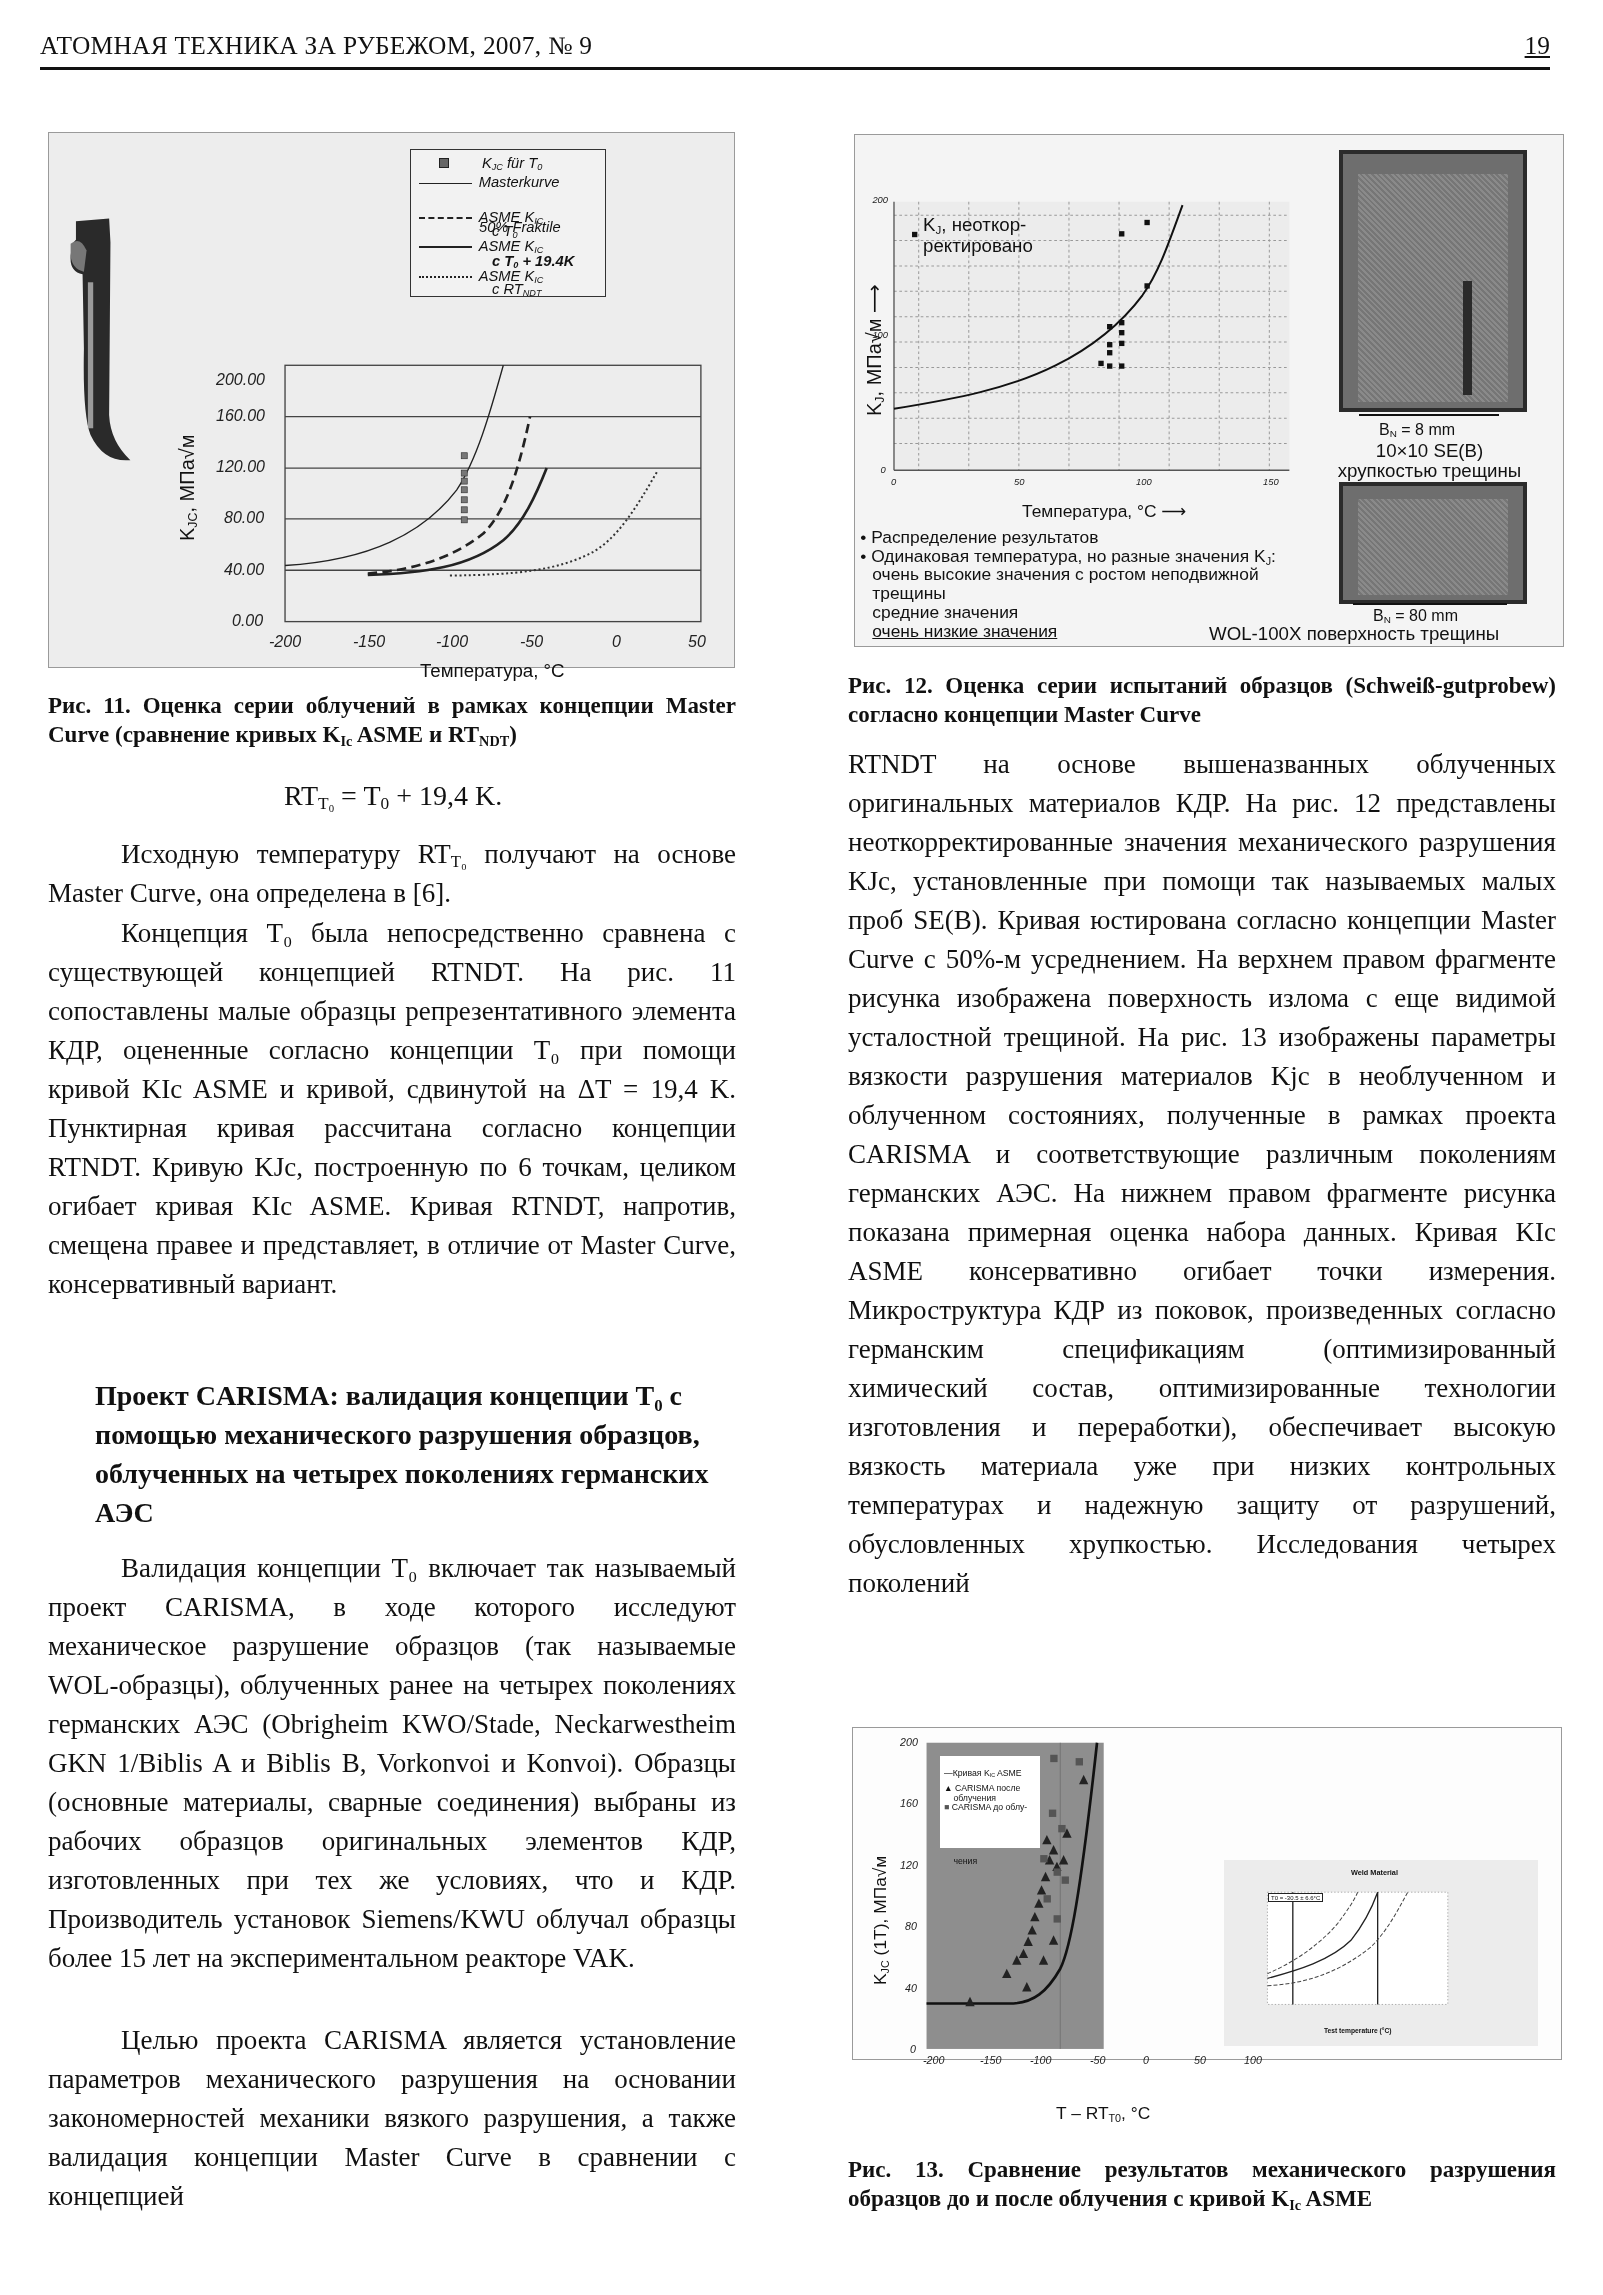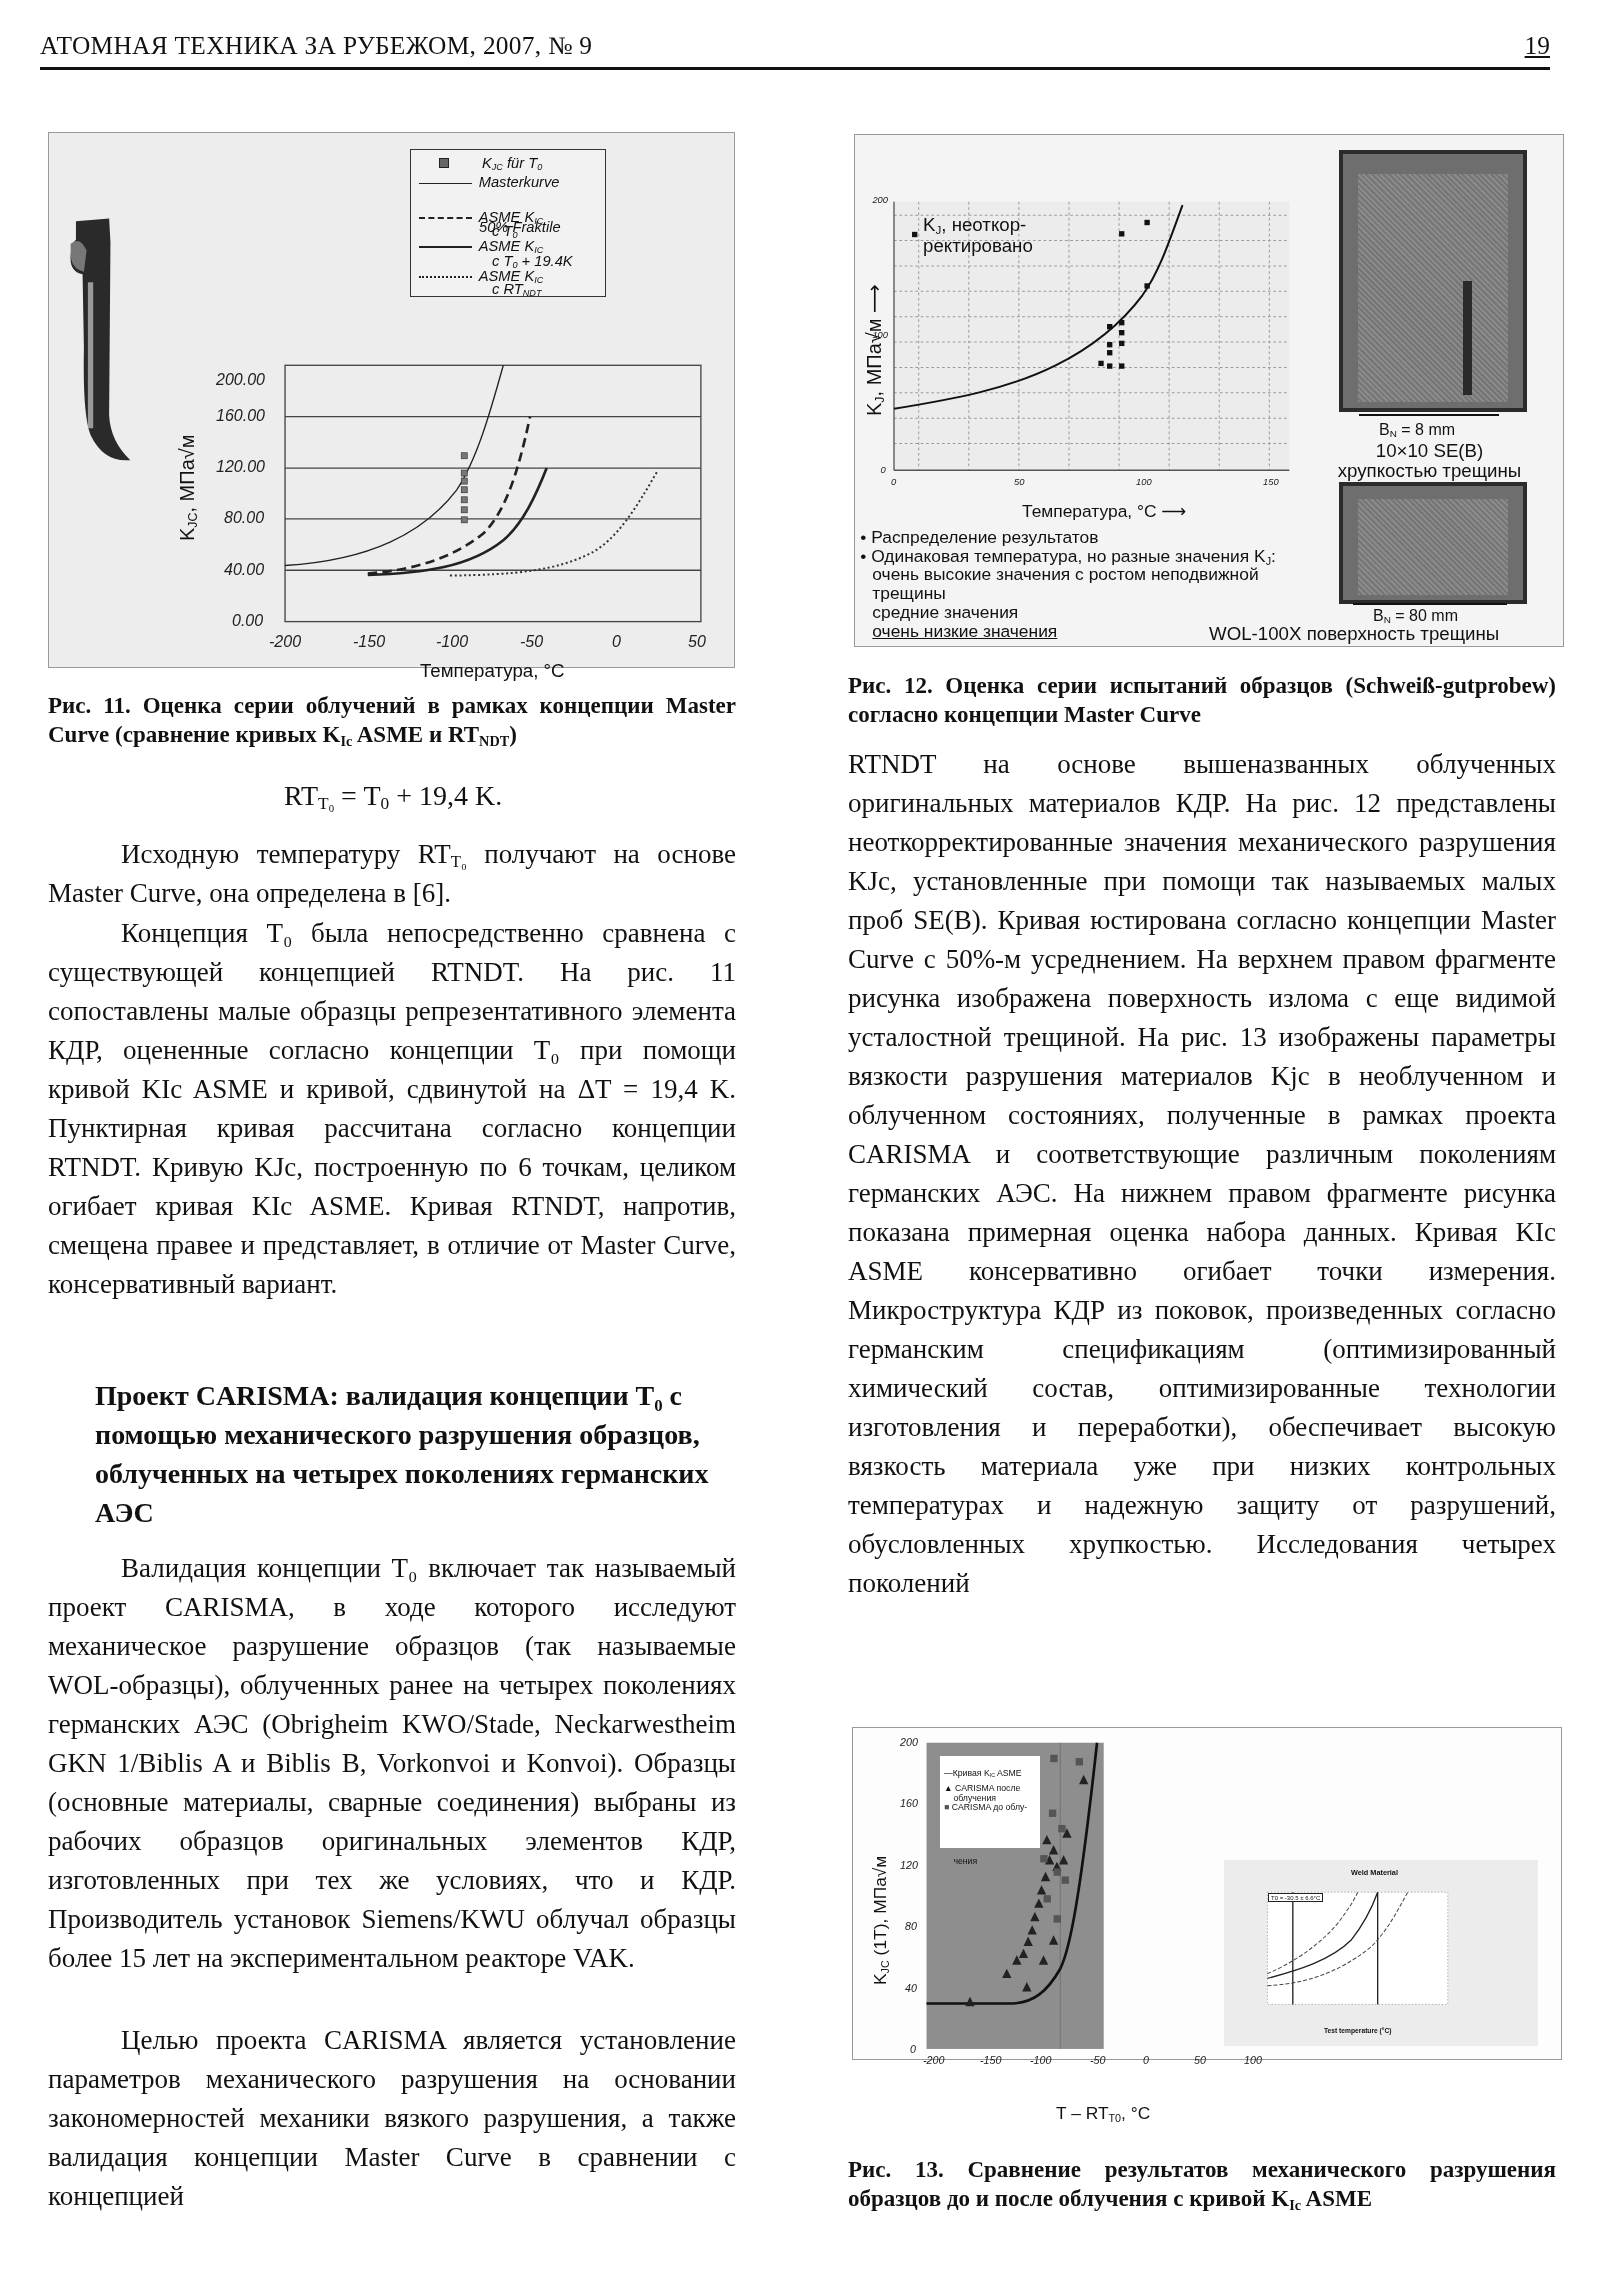--- a/index.html
+++ b/index.html
@@ -52,21 +52,21 @@
       <span style="display:inline-block;width:53px;border-top:1.3px solid #222;vertical-align:middle;margin-right:6.7px;"></span><span>Masterkurve</span>
     </div>
     <div class="row" style="top:39px;padding-left:60px;margin-top:30px;"><span>50% Fraktile</span></div>
     <div class="row" style="top:59px;">
       <span style="display:inline-block;width:53px;border-top:2px dashed #222;vertical-align:middle;margin-right:6.7px;"></span><span>ASME K</span><sub>IC</sub>
     </div>
     <div class="row" style="top:73px;padding-left:73px;"><span>c  T</span><sub>0</sub></div>
     <div class="row" style="top:88px;">
       <span style="display:inline-block;width:53px;border-top:2px solid #222;vertical-align:middle;margin-right:6.7px;"></span><span>ASME K</span><sub>IC</sub>
     </div>
-    <div class="row" style="top:103px;padding-left:73px;"><span>c  T</span><sub>0</sub><span> + 19.4K</span></div>
+    <div class="row" style="top:103px;padding-left:73px;font-weight:bold;"><span>c  T</span><sub>0</sub><span> + 19.4K</span></div>
     <div class="row" style="top:118px;">
       <span style="display:inline-block;width:53px;border-top:2px dotted #222;vertical-align:middle;margin-right:6.7px;"></span><span>ASME K</span><sub>IC</sub>
     </div>
     <div class="row" style="top:131px;padding-left:73px;"><span>c  RT</span><sub>NDT</sub></div>
   </div>
 
   <svg style="position:absolute;left:0;top:0" width="685" height="534" viewBox="0 0 1025 800">
     <rect x="353" y="348" width="623" height="384" fill="none" stroke="#444" stroke-width="2"></rect>
     <g stroke="#444" stroke-width="2">
       <line x1="353" y1="425" x2="976" y2="425"></line>

